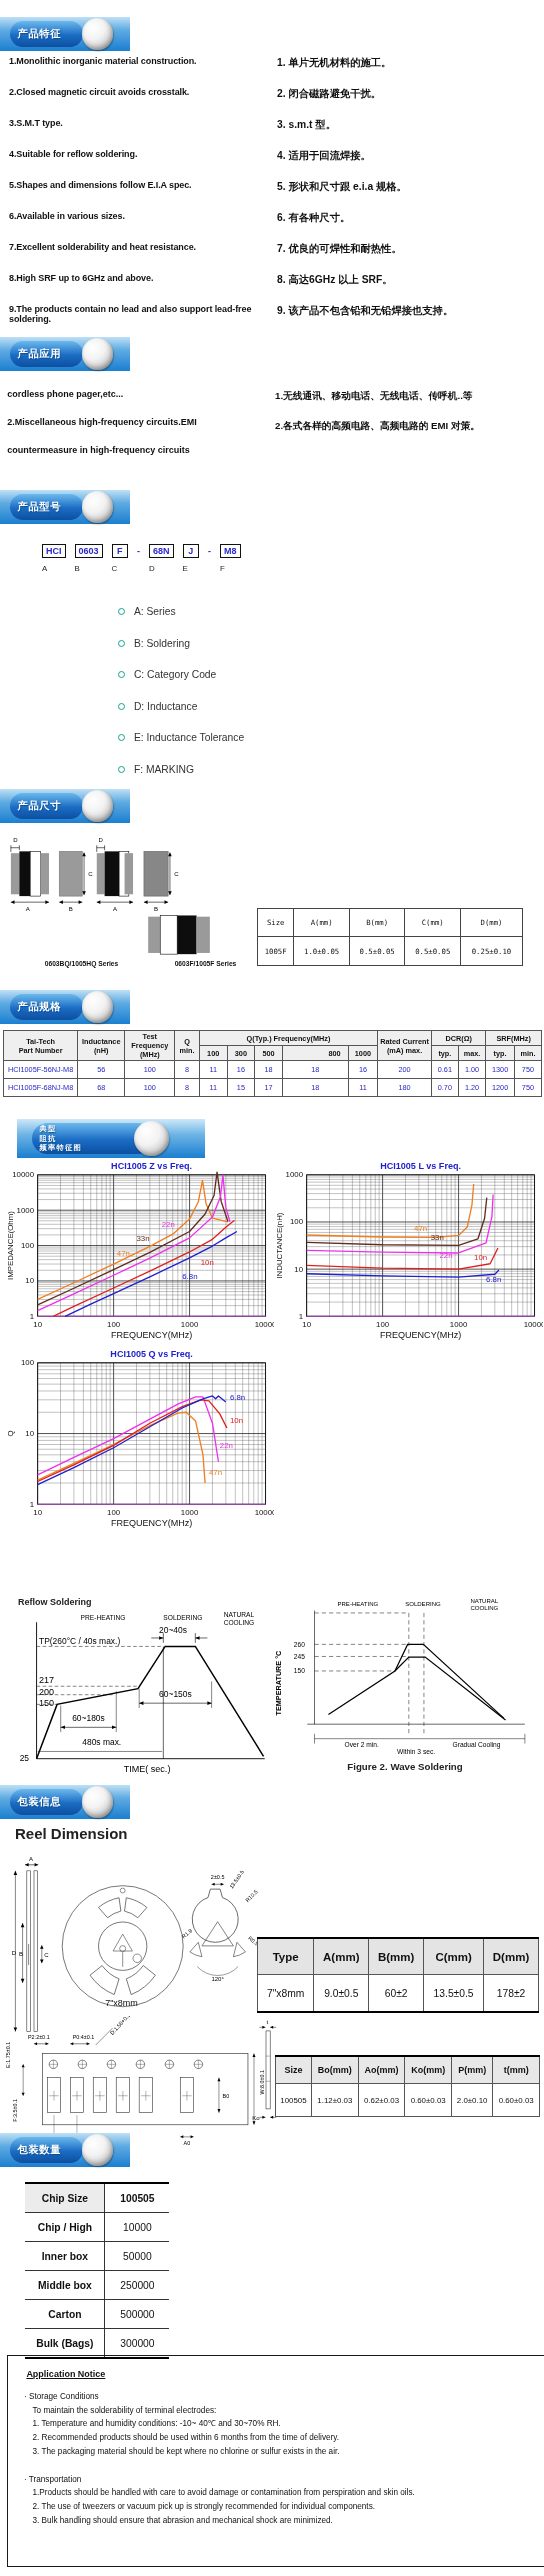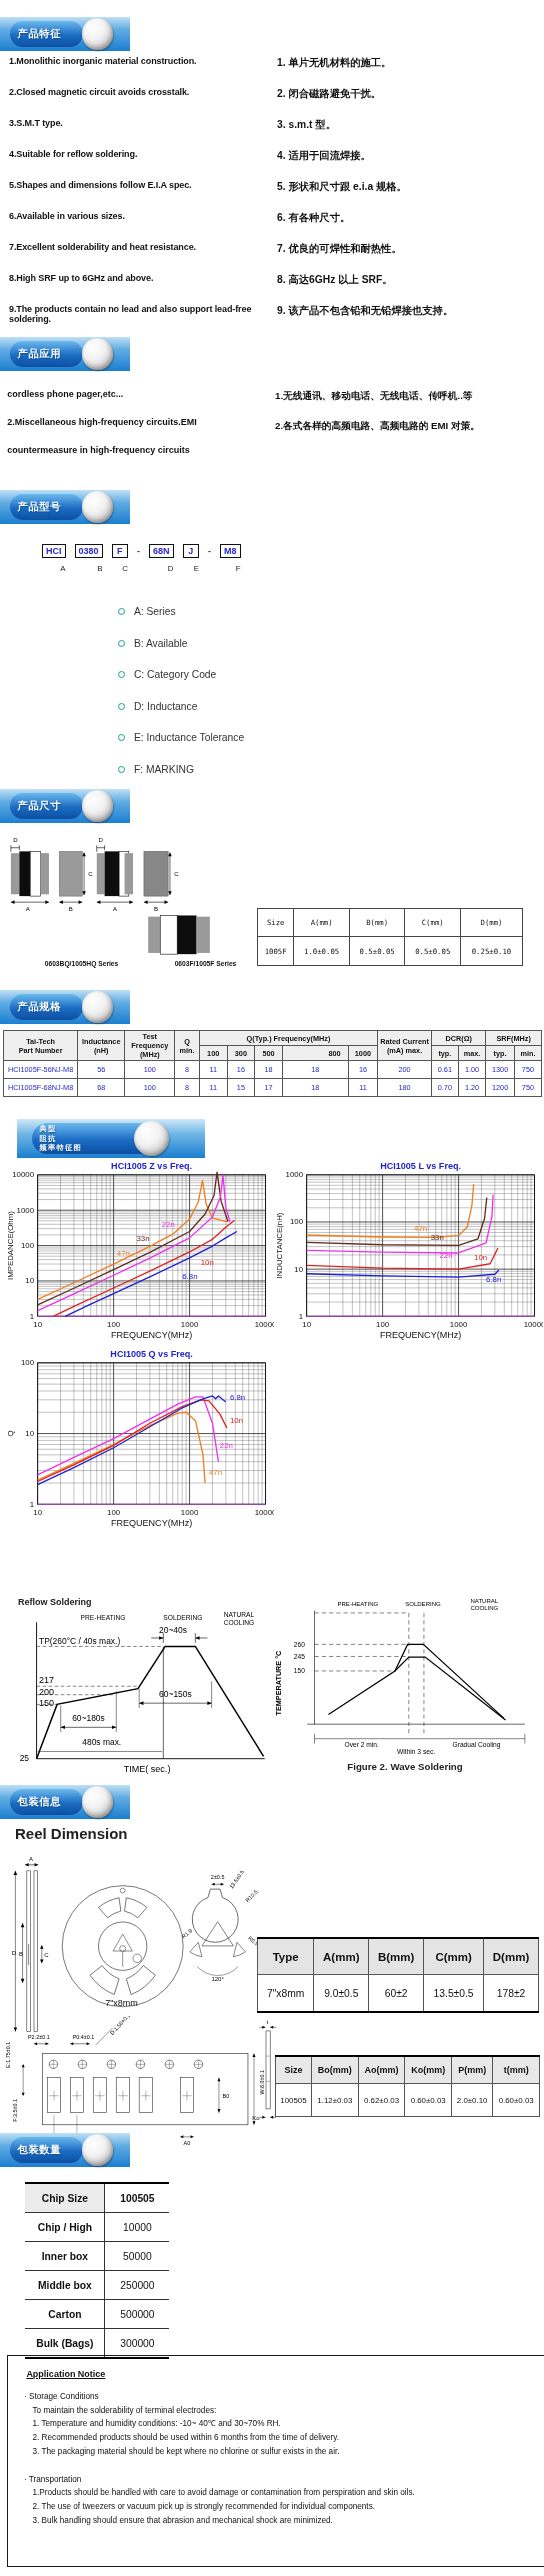--- a/index.html
+++ b/index.html
@@ -23,21 +23,21 @@
           font-size:7.3px;line-height:1.35;letter-spacing:1.2px;}
   
   .feat-row{display:flex;min-height:31px;}
   .feat-en{width:257px;font-size:9px;font-weight:600;letter-spacing:-0.1px;}
   .feat-cn{flex:1;padding-left:11px;font-size:10.3px;font-weight:bold;}
   
   .app-en p{margin:0;line-height:28px;font-size:9px;font-weight:600;}
   .app-cn p{margin:0;line-height:30px;font-size:9.7px;font-weight:bold;}
   
   .pn-row{display:flex;align-items:flex-start;gap:9px;}
-  .pn-seg{display:flex;flex-direction:column;align-items:flex-end;gap:5.4px;}
+  .pn-seg{display:flex;flex-direction:column;align-items:flex-start;gap:5.4px;}
   .pn-box{border:1.2px solid #111;background:#fdfdfd;color:#2a2ac8;font-weight:bold;
           font-size:9px;padding:1.2px 3px;min-width:8.5px;text-align:center;}
   .pn-dash{font-weight:bold;font-size:9px;color:#2a2ac8;padding-top:2.4px;}
   .pn-lab{font-size:7.9px;color:#222;}
   .legend-item{display:flex;align-items:center;height:31.5px;}
   .legend-dot{width:5.4px;height:5.4px;border:1.8px solid #12a38e;border-radius:50%;margin-right:8.5px;}
   .legend-text{font-size:10.3px;color:#333;}
   
   table{border-collapse:collapse;}
   .dim-table{font-family:"DejaVu Sans Mono",monospace;font-size:7.3px;width:266px;}
@@ -137,21 +137,21 @@
     <div class="pill">产品型号</div>
     <div class="sphere"></div>
   </div>
 
   <div class="abs pn-row" style="top:544px;left:42px;">
     <div class="pn-seg">
         <span class="pn-box">HCI</span>
         <span class="pn-lab">A</span>
       </div>
     <div class="pn-seg">
-        <span class="pn-box">0380</span>
+        <span class="pn-box">0603</span>
         <span class="pn-lab">B</span>
       </div>
     <div class="pn-seg">
         <span class="pn-box">F</span>
         <span class="pn-lab">C</span>
       </div>
     <div class="pn-seg">
         <span class="pn-dash">-</span>
       </div>
     <div class="pn-seg">
@@ -171,21 +171,21 @@
       </div>
   </div>
 
   <div class="abs" style="top:596px;left:118px;">
     <div class="legend-item">
         <span class="legend-dot"></span>
         <span class="legend-text">A: Series</span>
       </div>
     <div class="legend-item">
         <span class="legend-dot"></span>
-        <span class="legend-text">B: Available</span>
+        <span class="legend-text">B: Soldering</span>
       </div>
     <div class="legend-item">
         <span class="legend-dot"></span>
         <span class="legend-text">C: Category Code</span>
       </div>
     <div class="legend-item">
         <span class="legend-dot"></span>
         <span class="legend-text">D: Inductance</span>
       </div>
     <div class="legend-item">

